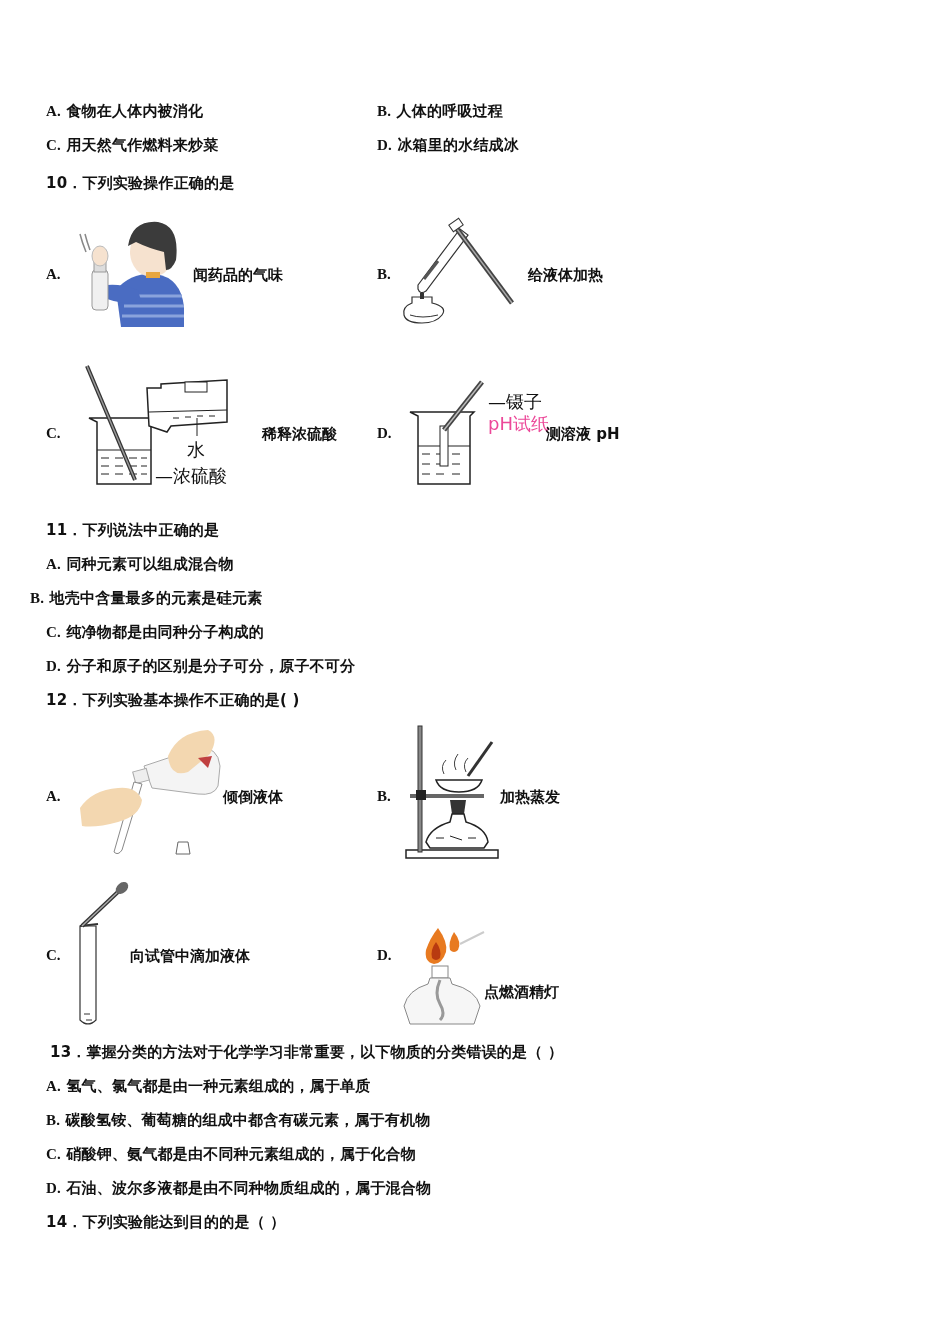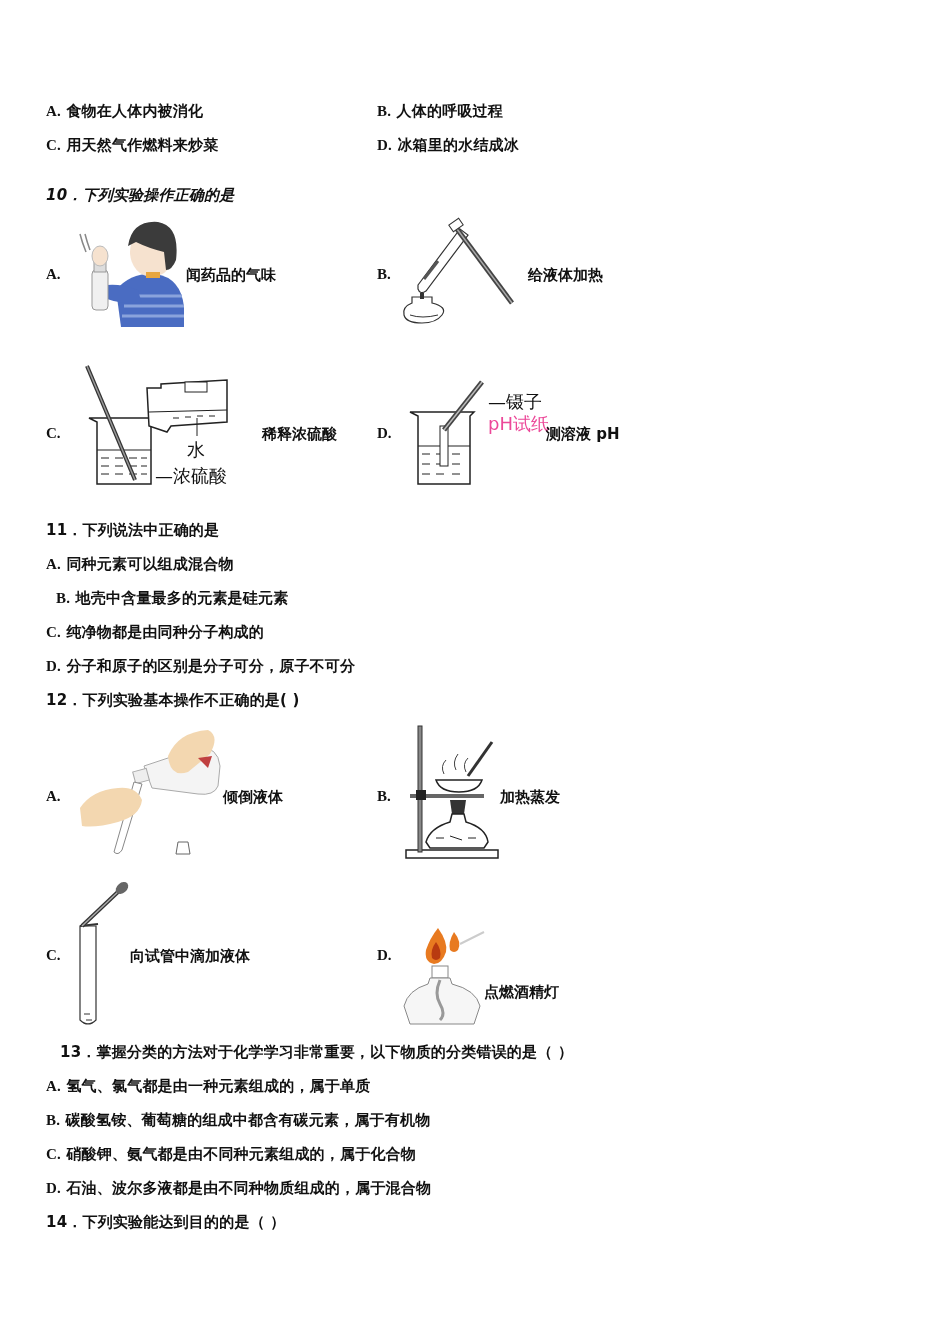--- a/index.html
+++ b/index.html
@@ -28,21 +28,21 @@
 </div>
 <div class="line" style="left:46px;top:136px;">
   <span class="opt-letter">C.</span>
   <span>用天然气作燃料来炒菜</span>
 </div>
 <div class="line" style="left:377px;top:136px;">
   <span class="opt-letter">D.</span>
   <span>冰箱里的水结成冰</span>
 </div>
 
-<div class="line" style="left:46px;top:186px;font-style:italic;">10．下列实验操作正确的是</div>
+<div class="line" style="left:46px;top:174px;">10．下列实验操作正确的是</div>
 
 <div class="cap opt-letter" style="left:46px;top:266px;">A.</div>
 <div class="fig" style="left:76px;top:212px;width:112px;height:115px;">
   <svg width="112" height="115" viewBox="0 0 112 115">
 
     <path d="M40 78 Q55 60 80 62 Q105 66 108 95 L108 115 L45 115 Z" fill="#4a6cc2"></path>
     <path d="M50 84 L106 84 M48 94 L108 94 M46 104 L108 104" stroke="#8aa3dc" stroke-width="3"></path>
 
     <path d="M26 74 Q40 70 62 78 L66 92 Q44 92 28 86 Z" fill="#4a6cc2"></path>
 
@@ -50,21 +50,21 @@
     <path d="M52 34 Q56 8 82 10 Q104 14 100 48 Q96 58 90 58 L88 40 Q72 36 60 30 Z" fill="#3b3b3b"></path>
     <rect x="70" y="60" width="14" height="6" fill="#e8a640"></rect>
 
     <rect x="16" y="58" width="16" height="40" rx="4" fill="#f0f0f0" stroke="#999"></rect>
     <rect x="18" y="44" width="12" height="16" fill="#ddd" stroke="#999"></rect>
 
     <path d="M10 40 Q6 30 4 22 M14 38 Q11 30 9 22" stroke="#888" stroke-width="1.5" fill="none"></path>
     <ellipse cx="24" cy="44" rx="8" ry="10" fill="#f6e2cf" stroke="#bbb"></ellipse>
   </svg>
 </div>
-<div class="cap" style="left:186px;top:266px;">闻药品的气味</div>
+<div class="cap" style="left:193px;top:266px;">闻药品的气味</div>
 
 <div class="cap opt-letter" style="left:377px;top:266px;">B.</div>
 <div class="fig" style="left:402px;top:215px;width:120px;height:110px;">
   <svg width="120" height="110" viewBox="0 0 120 110">
 
     <path d="M16 70 L58 14 L66 20 L24 76 Q18 80 16 74 Z" fill="#fff" stroke="#333" stroke-width="1.2"></path>
     <path d="M22 64 L36 46" stroke="#555" stroke-width="3"></path>
 
     <path d="M52 10 L110 88" stroke="#444" stroke-width="5"></path>
     <path d="M52 10 L110 88" stroke="#aaa" stroke-width="1.5"></path>
@@ -140,21 +140,21 @@
 </div>
 <div class="lbl" style="left:488px;top:390px;">—镊子</div>
 <div class="lbl" style="left:488px;top:412px;color:#ec4899;">pH试纸</div>
 <div class="cap" style="left:546px;top:425px;">测溶液 pH</div>
 
 <div class="line" style="left:46px;top:521px;">11．下列说法中正确的是</div>
 <div class="line" style="left:46px;top:555px;">
   <span class="opt-letter">A.</span>
   <span>同种元素可以组成混合物</span>
 </div>
-<div class="line" style="left:56px;top:589px;">
+<div class="line" style="left:30px;top:589px;">
   <span class="opt-letter">B.</span>
   <span>地壳中含量最多的元素是硅元素</span>
 </div>
 <div class="line" style="left:46px;top:623px;text-align:right;">
   <span class="opt-letter">C.</span>
   <span>纯净物都是由同种分子构成的</span>
 </div>
 <div class="line" style="left:46px;top:657px;">
   <span class="opt-letter">D.</span>
   <span>分子和原子的区别是分子可分，原子不可分</span>
@@ -231,21 +231,21 @@
     <path d="M50 8 Q58 18 54 26 Q50 30 46 26 Q44 18 50 8 Z" fill="#e87a20"></path>
     <line x1="56" y1="20" x2="80" y2="8" stroke="#ccc" stroke-width="2"></line>
 
     <rect x="28" y="42" width="16" height="12" fill="#fff" stroke="#888"></rect>
     <path d="M26 54 L46 54 L48 60 Q72 66 76 82 L70 100 L6 100 L0 82 Q4 66 24 60 Z" fill="#f6f6f6" stroke="#888"></path>
     <path d="M36 56 Q30 70 36 80 Q42 90 36 96" stroke="#999" stroke-width="3" fill="none"></path>
   </svg>
 </div>
 <div class="cap" style="left:484px;top:947px;margin-top:36px;">点燃酒精灯</div>
 
-<div class="line" style="left:60px;top:1043px;text-align:right;">13．掌握分类的方法对于化学学习非常重要，以下物质的分类错误的是（ ）</div>
+<div class="line" style="left:50px;top:1043px;text-align:right;">13．掌握分类的方法对于化学学习非常重要，以下物质的分类错误的是（ ）</div>
 <div class="line" style="left:46px;top:1077px;">
   <span class="opt-letter">A.</span>
   <span>氢气、氯气都是由一种元素组成的，属于单质</span>
 </div>
 <div class="line" style="left:46px;top:1111px;">
   <span class="opt-letter">B.</span>
   <span>碳酸氢铵、葡萄糖的组成中都含有碳元素，属于有机物</span>
 </div>
 <div class="line" style="left:46px;top:1145px;">
   <span class="opt-letter">C.</span>

